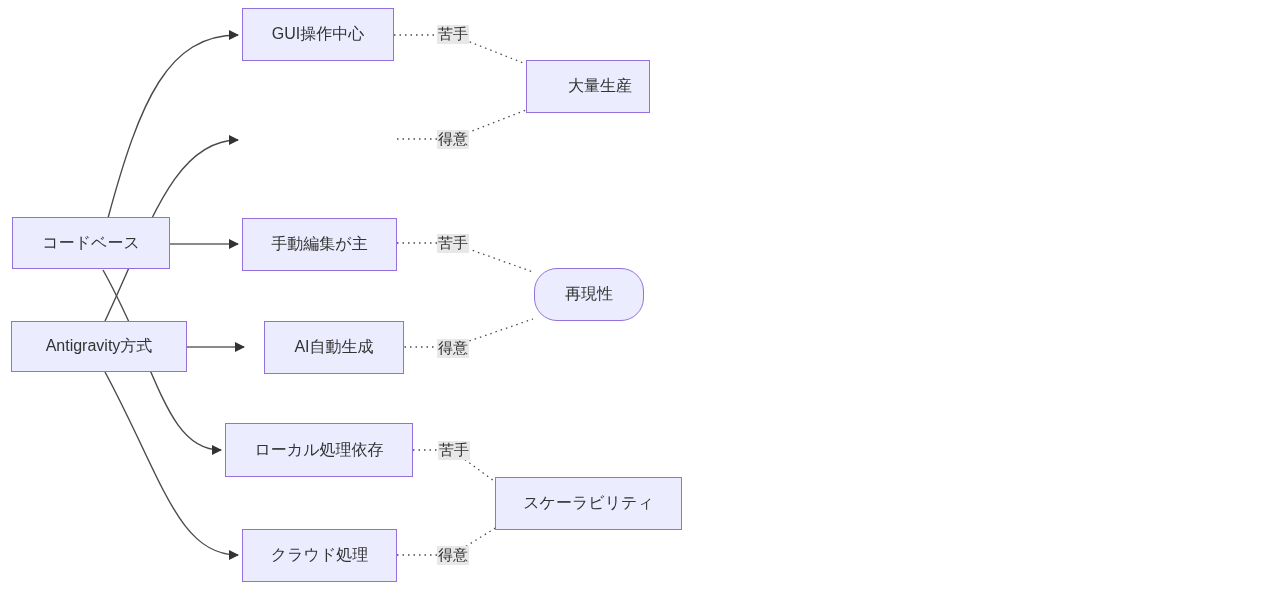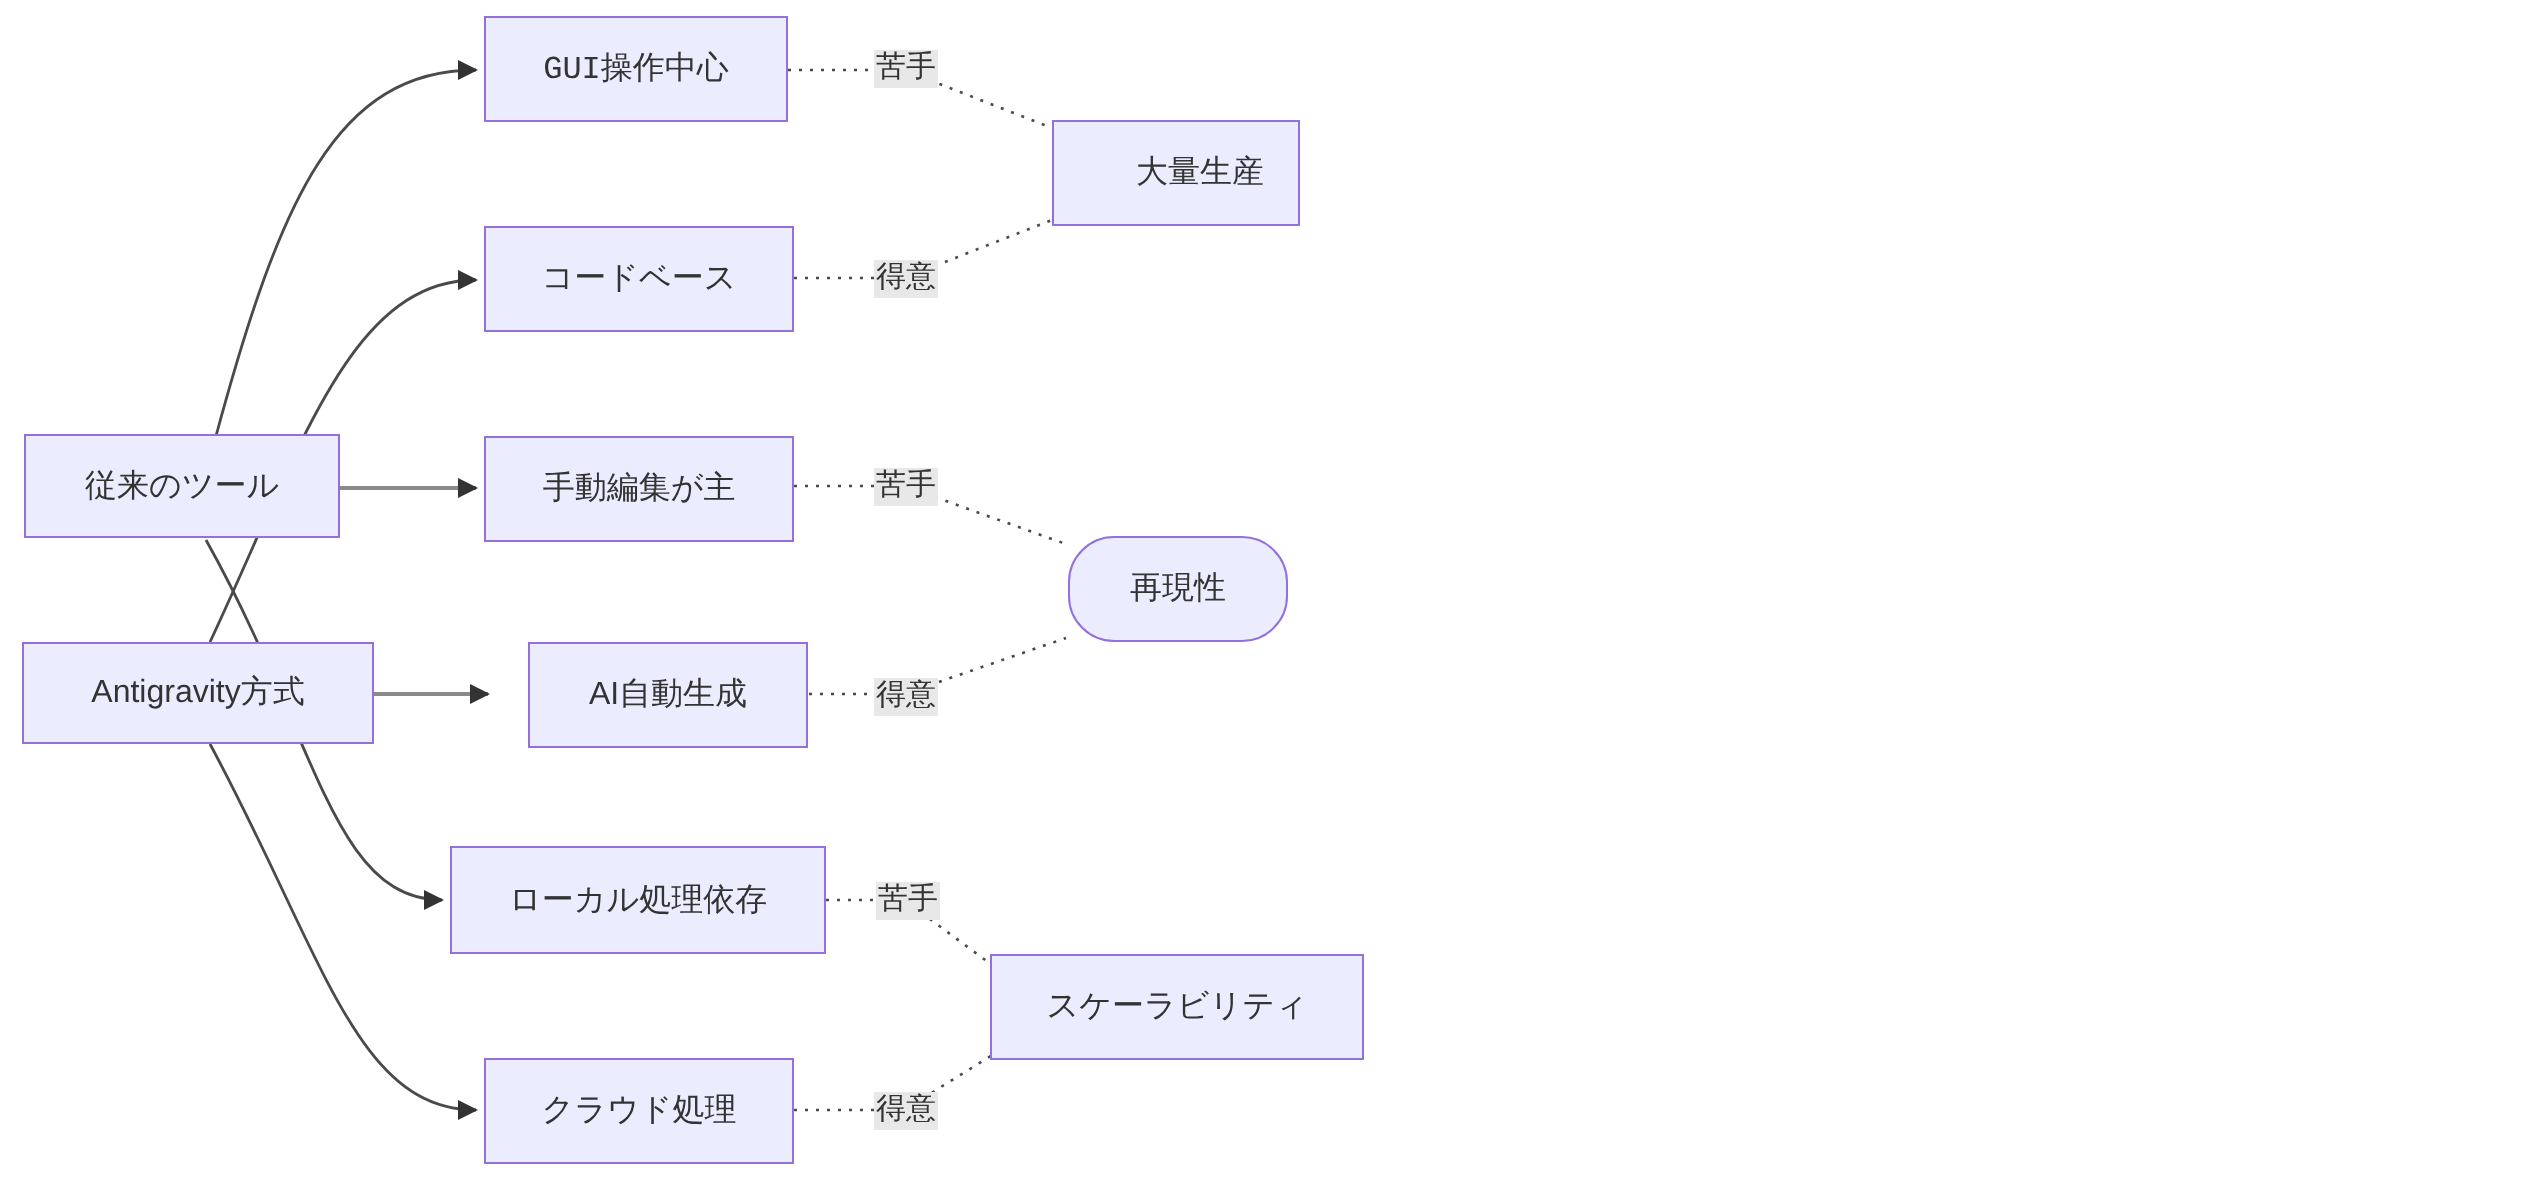--- a/index.html
+++ b/index.html
@@ -70,24 +70,23 @@
     <path class="edge-solid" d="M105,372 C162,478 178,555 238,555" marker-end="url(#arrow)"></path>
 
     <path class="edge-dotted" d="M394,35 L452,35 L526,64"></path>
     <path class="edge-dotted" d="M397,139 L452,139 L526,110"></path>
     <path class="edge-dotted" d="M397,243 L452,243 L533,272"></path>
     <path class="edge-dotted" d="M388,347 L452,347 L533,319"></path>
     <path class="edge-dotted" d="M413,450 L452,450 L494,481"></path>
     <path class="edge-dotted" d="M397,555 L452,555 L497,527"></path>
   </svg>
 
-  <div class="node" style="left:12px;  top:217px; width:158px; height:52px;">従来のツール</div>
+  <div class="node" style="left:12px;  top:217px; width:158px; height:52px;">コードベース</div>
   <div class="node" style="left:11px;  top:321px; width:176px; height:51px;text-align:center;">Antigravity方式</div>
-  <div class="node" style="left:242px; top:8px;   width:152px; height:53px;font-family:Liberation Mono, monospace;">GUI操作中心</div>
-  <div class="node" style="left:242px; top:113px; width:155px; height:53px;">コードベース</div>
+  <div class="node" style="left:242px; top:8px;   width:152px; height:53px;">GUI操作中心</div>
   <div class="node" style="left:242px; top:218px; width:155px; height:53px;">手動編集が主</div>
   <div class="node" style="left:264px; top:321px; width:140px; height:53px;">AI自動生成</div>
   <div class="node" style="left:225px; top:423px; width:188px; height:54px;font-family:Liberation Mono, monospace;">ローカル処理依存</div>
   <div class="node" style="left:242px; top:529px; width:155px; height:53px;">クラウド処理</div>
   <div class="node" style="left:526px; top:60px;  width:124px; height:53px;padding-left:24px;">大量生産</div>
   <div class="node" style="left:534px; top:268px; width:110px; height:53px;border-radius:23px;">再現性</div>
   <div class="node" style="left:495px; top:477px; width:187px; height:53px;">スケーラビリティ</div>
 
   <div class="edge-label" style="left:437px; top:25px;">苦手</div>
   <div class="edge-label" style="left:437px; top:130px;">得意</div>

